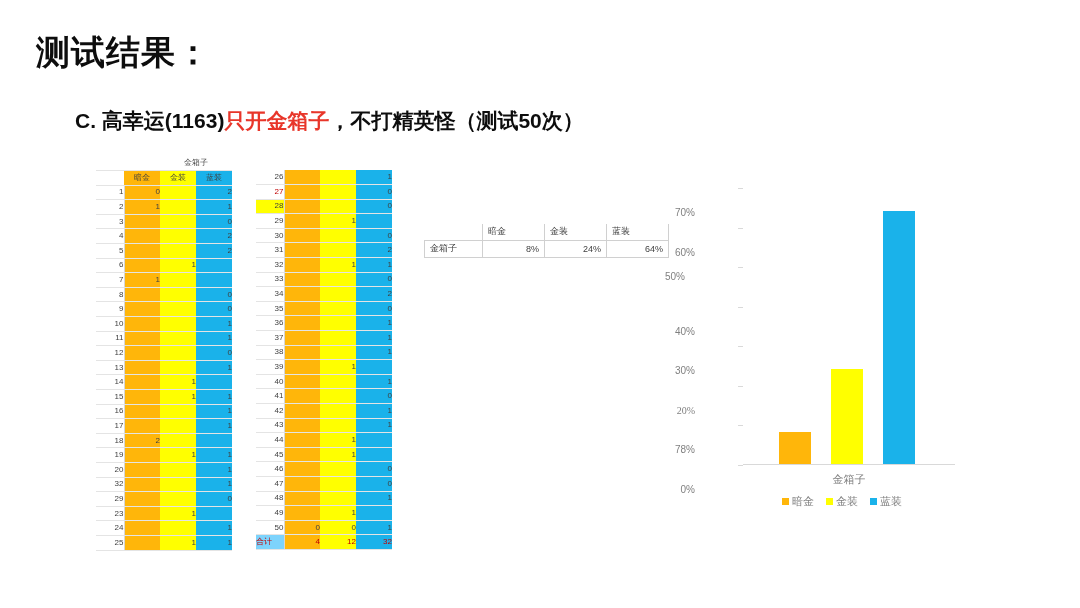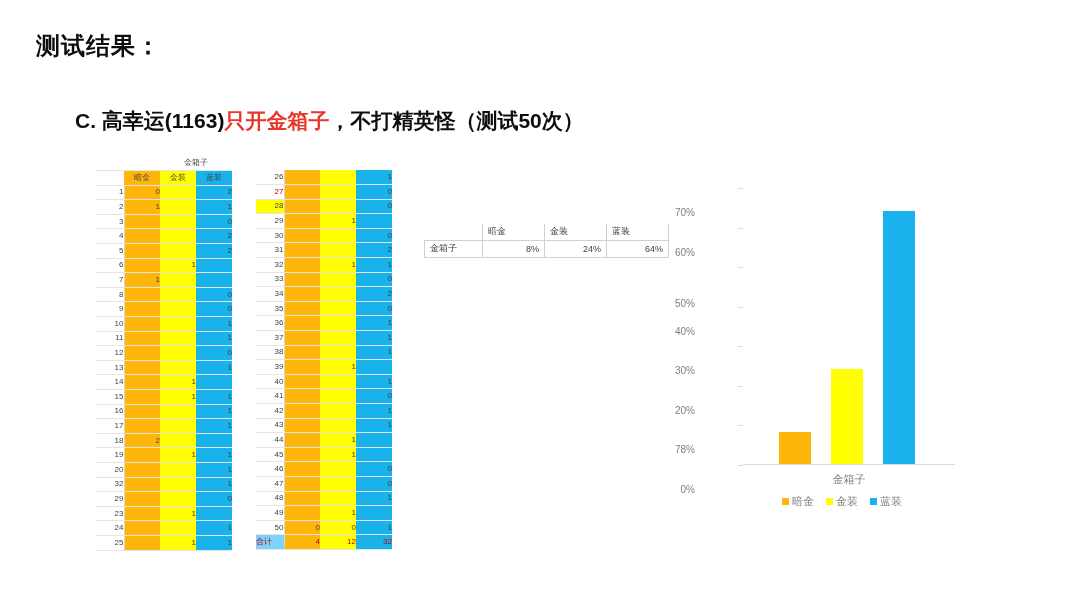--- a/index.html
+++ b/index.html
@@ -9,21 +9,21 @@
     background:#ffffff;
     font-family:"Liberation Sans","DejaVu Sans",sans-serif;
     color:#000;
     overflow:hidden;
     position:relative;
   }
 
   
   #slide-title {
     position:absolute; left:36px; top:30px;
-    font-size:24px; font-weight:bold; letter-spacing:1px;
+    font-size:34px; font-weight:bold; letter-spacing:1px;
     color:#0d0d0d;
   }
   #slide-subtitle {
     position:absolute; left:75px; top:107px;
     font-size:21px; font-weight:bold; white-space:nowrap;
     color:#0d0d0d;
   }
   #slide-subtitle .red { color:#e8362a; }
 
   
@@ -465,24 +465,24 @@
     <td class="val">24%</td>
     <td class="val">64%</td>
   </tr>
 </tbody>
   </table>
 
 <div id="chart">
   <div id="y-axis-labels">
       <div class="ax-label" style="top: 8px;">70%</div>
       <div class="ax-label" style="top: 47.5714px;">60%</div>
-      <div class="ax-label" style="top: 99px;">50%</div>
+      <div class="ax-label" style="top: 72px; text-align: center;">50%</div>
       <div class="ax-label" style="top: 126.714px;">40%</div>
       <div class="ax-label" style="top: 166.286px;">30%</div>
-      <div class="ax-label" style="top: 205.857px;">20%</div>
+      <div class="ax-label" style="top: 205.857px; font-family: Liberation Serif, serif;">20%</div>
       <div class="ax-label" style="top: 245.429px;">78%</div>
       <div class="ax-label" style="top: 285px;">0%</div>
     </div>
   <div id="plot">
       <div class="tick" style="top: 0px;"></div>
       <div class="tick" style="top: 39.5714px;"></div>
       <div class="tick" style="top: 79.1429px;"></div>
       <div class="tick" style="top: 118.714px;"></div>
       <div class="tick" style="top: 158.286px;"></div>
       <div class="tick" style="top: 197.857px;"></div>

